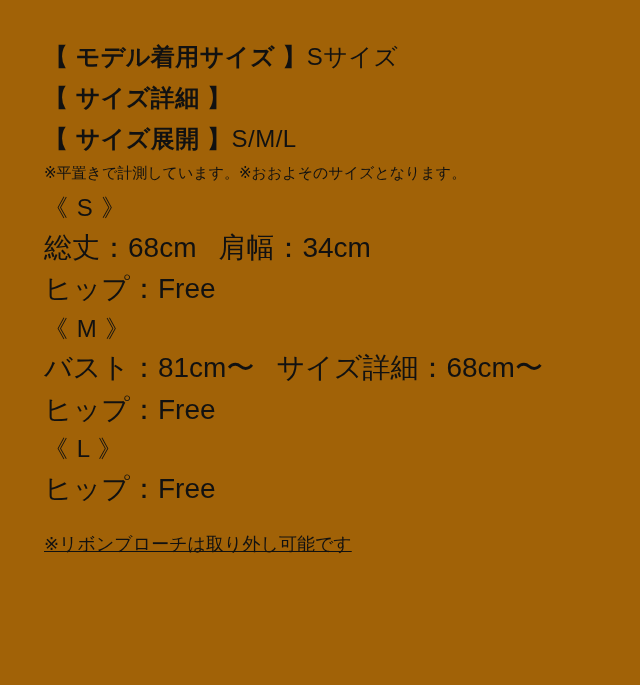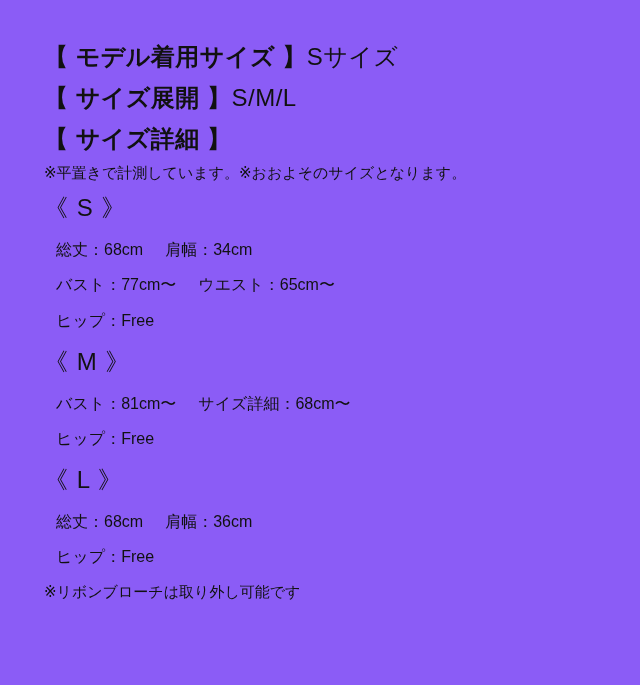--- a/index.html
+++ b/index.html
@@ -12,21 +12,21 @@
     height: 685px;
     font-family: "Liberation Sans", "DejaVu Sans", sans-serif;
     color: #111111;
     overflow: hidden;
   }
   .sheet {
     width: 640px;
     height: 685px;
     box-sizing: border-box;
     padding: 40px 66px 0 44px;
-    background: #8b5cf6;
+    background: #a16207;
   }
   .heading {
     font-size: 24px;
     font-weight: bold;
     line-height: 1.45;
     letter-spacing: 0.5px;
     white-space: nowrap;
     margin: 0 0 6px 0;
   }
   .heading .val {
@@ -39,79 +39,74 @@
     white-space: nowrap;
   }
   .size-label {
     font-size: 24px;
     line-height: 1.45;
     margin: 2px 0 1px 0;
     white-space: nowrap;
     letter-spacing: 1px;
   }
   .spec {
-    font-size: 16px;
+    font-size: 28px;
     line-height: 1.48;
-    margin: 12px;
+    margin: 0;
     white-space: nowrap;
     letter-spacing: 0px;
   }
   .spec .gap {
     display: inline-block;
     width: 22px;
   }
   .block {
     margin-bottom: 2px;
   }
   .footnote {
-    font-size: 15px;
+    font-size: 18px;
     line-height: 1.5;
-    margin-top: 8px;
+    margin-top: 22px;
     white-space: nowrap;
+    text-decoration: underline;
   }
 </style>
 </head>
 <body>
 
 <div class="sheet">
 
   <p class="heading">
     <span>【 モデル着用サイズ 】</span><span class="val">Sサイズ</span>
   </p>
 
+  <p class="heading">【 サイズ詳細 】</p>
+
   <p class="heading">
     <span>【 サイズ展開 】</span><span class="val">S/M/L</span>
   </p>
-
-  <p class="heading">【 サイズ詳細 】</p>
 
   <p class="note">※平置きで計測しています。※おおよそのサイズとなります。</p>
 
   <div class="block">
     <p class="size-label">《 S 》</p>
     <p class="spec">
       <span>総丈：68cm</span><span class="gap"></span><span>肩幅：34cm</span>
-    </p>
-    <p class="spec">
-      <span>バスト：77cm〜</span><span class="gap"></span><span>ウエスト：65cm〜</span>
     </p>
     <p class="spec">ヒップ：Free</p>
   </div>
 
   <div class="block">
     <p class="size-label">《 M 》</p>
     <p class="spec">
       <span>バスト：81cm〜</span><span class="gap"></span><span>サイズ詳細：68cm〜</span>
     </p>
     <p class="spec">ヒップ：Free</p>
   </div>
 
   <div class="block">
     <p class="size-label">《 L 》</p>
-    <p class="spec">
-      <span>総丈：68cm</span><span class="gap"></span><span>肩幅：36cm</span>
-    </p>
     <p class="spec">ヒップ：Free</p>
   </div>
 
   <p class="footnote">※リボンブローチは取り外し可能です</p>
 
 </div>
 
 </body></html>

